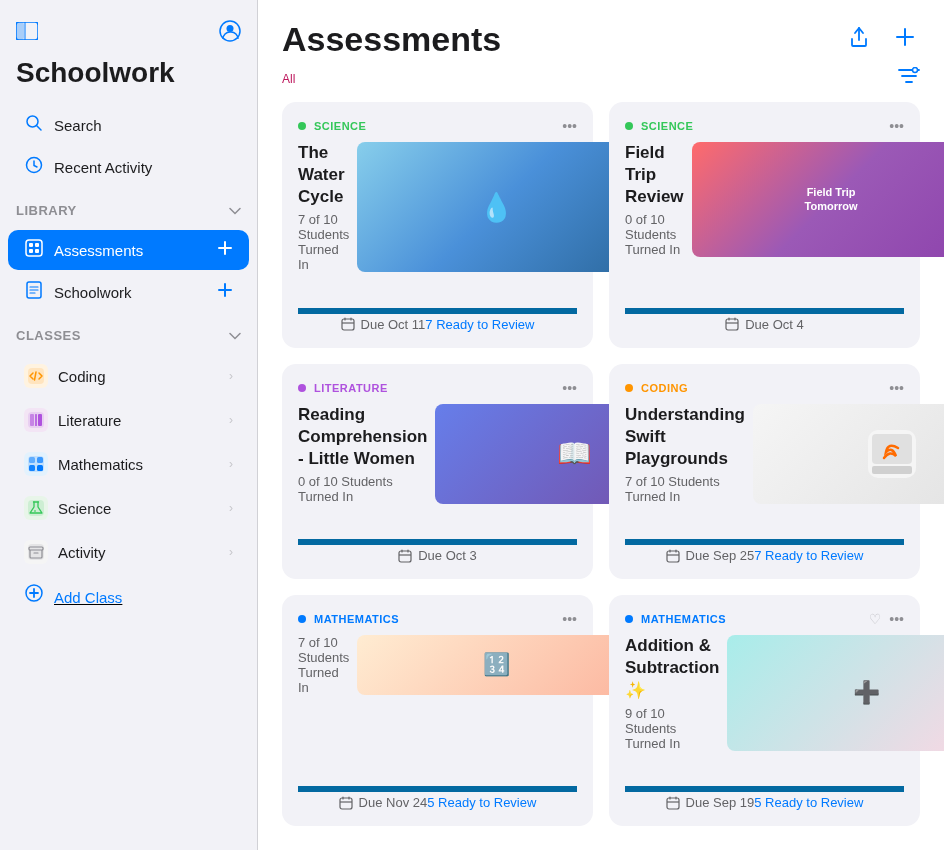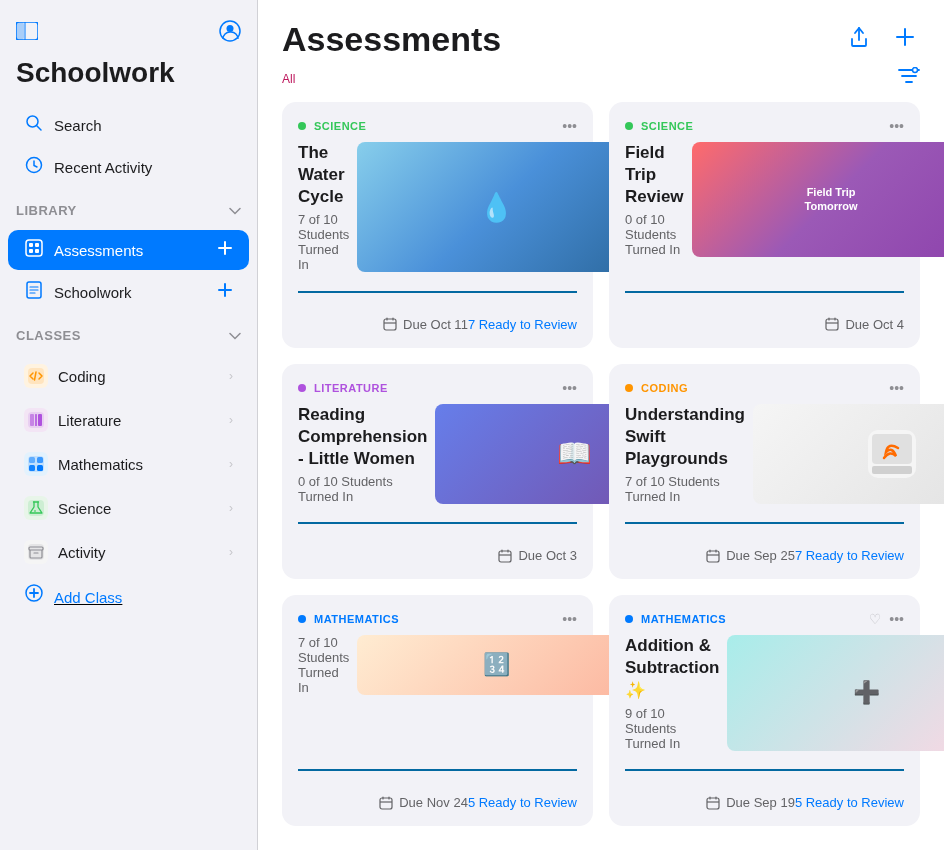--- a/index.html
+++ b/index.html
@@ -406,24 +406,24 @@
       height: 100%;
       display: flex;
       align-items: center;
       justify-content: center;
       font-size: 22px;
     }
 
     .card-footer {
       display: flex;
       align-items: center;
-      justify-content: flex-end;
+      justify-content: center;
       margin-top: auto;
-      padding-top: 24px;
-      border-top: 2px solid #0369a1;
+      padding-top: 3px;
+      border-top: 6px solid #0369a1;
     }
 
     .card-due {
       display: flex;
       align-items: center;
       gap: 6px;
       font-size: 13px;
       color: #636366;
     }
 

